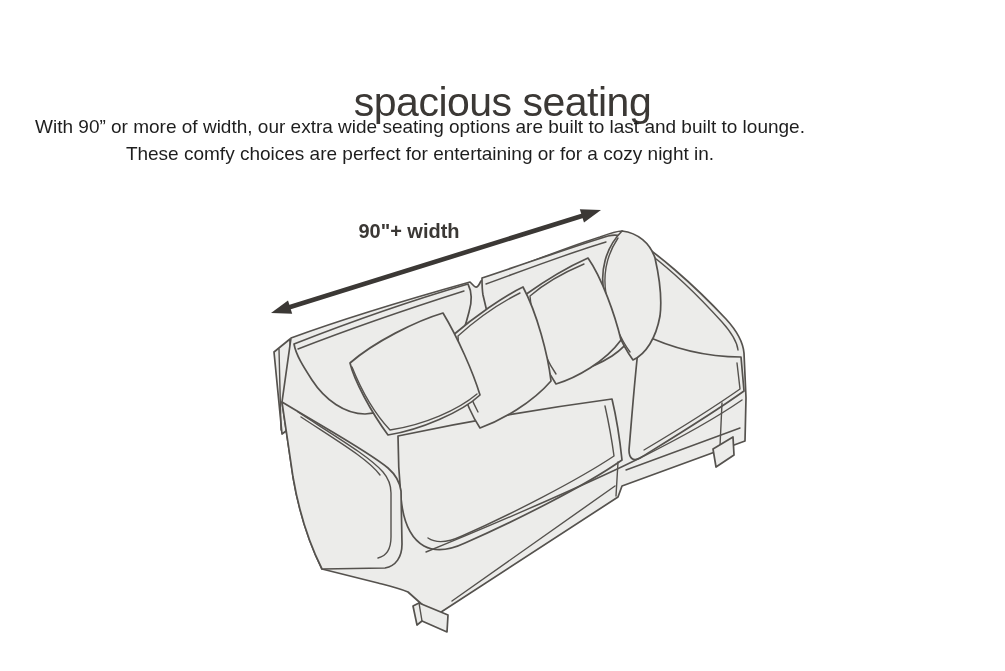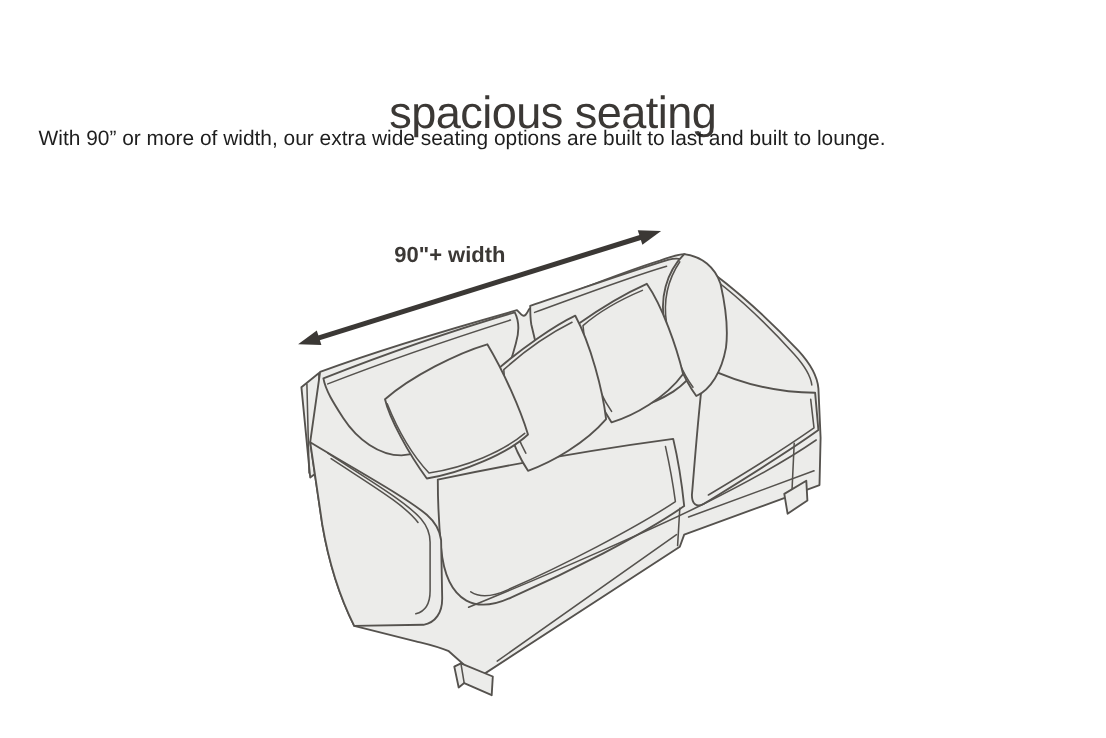--- a/index.html
+++ b/index.html
@@ -24,20 +24,21 @@
 </style>
 </head>
 <body>
 
 <div id="canvas">
 
   <h1 class="title">spacious seating</h1>
 
   <div class="intro">
     <div>With 90” or more of width, our extra wide seating options are built to last and built to lounge.</div>
+    <div>These comfy choices are perfect for entertaining or for a cozy night in.</div>
   </div>
 
   <svg id="sofa" width="1005" height="671" viewBox="0 0 1005 671">
 
     <g>
       <line class="shaft" x1="287" y1="308" x2="585" y2="215"></line>
       <polygon class="head" points="271,313 292.2,313.7 288.0,300.4"></polygon>
       <polygon class="head" points="601,210 584.0,222.6 579.8,209.3"></polygon>
       <text class="dimtext" x="409" y="238" text-anchor="middle">90"+ width</text>
     </g>

